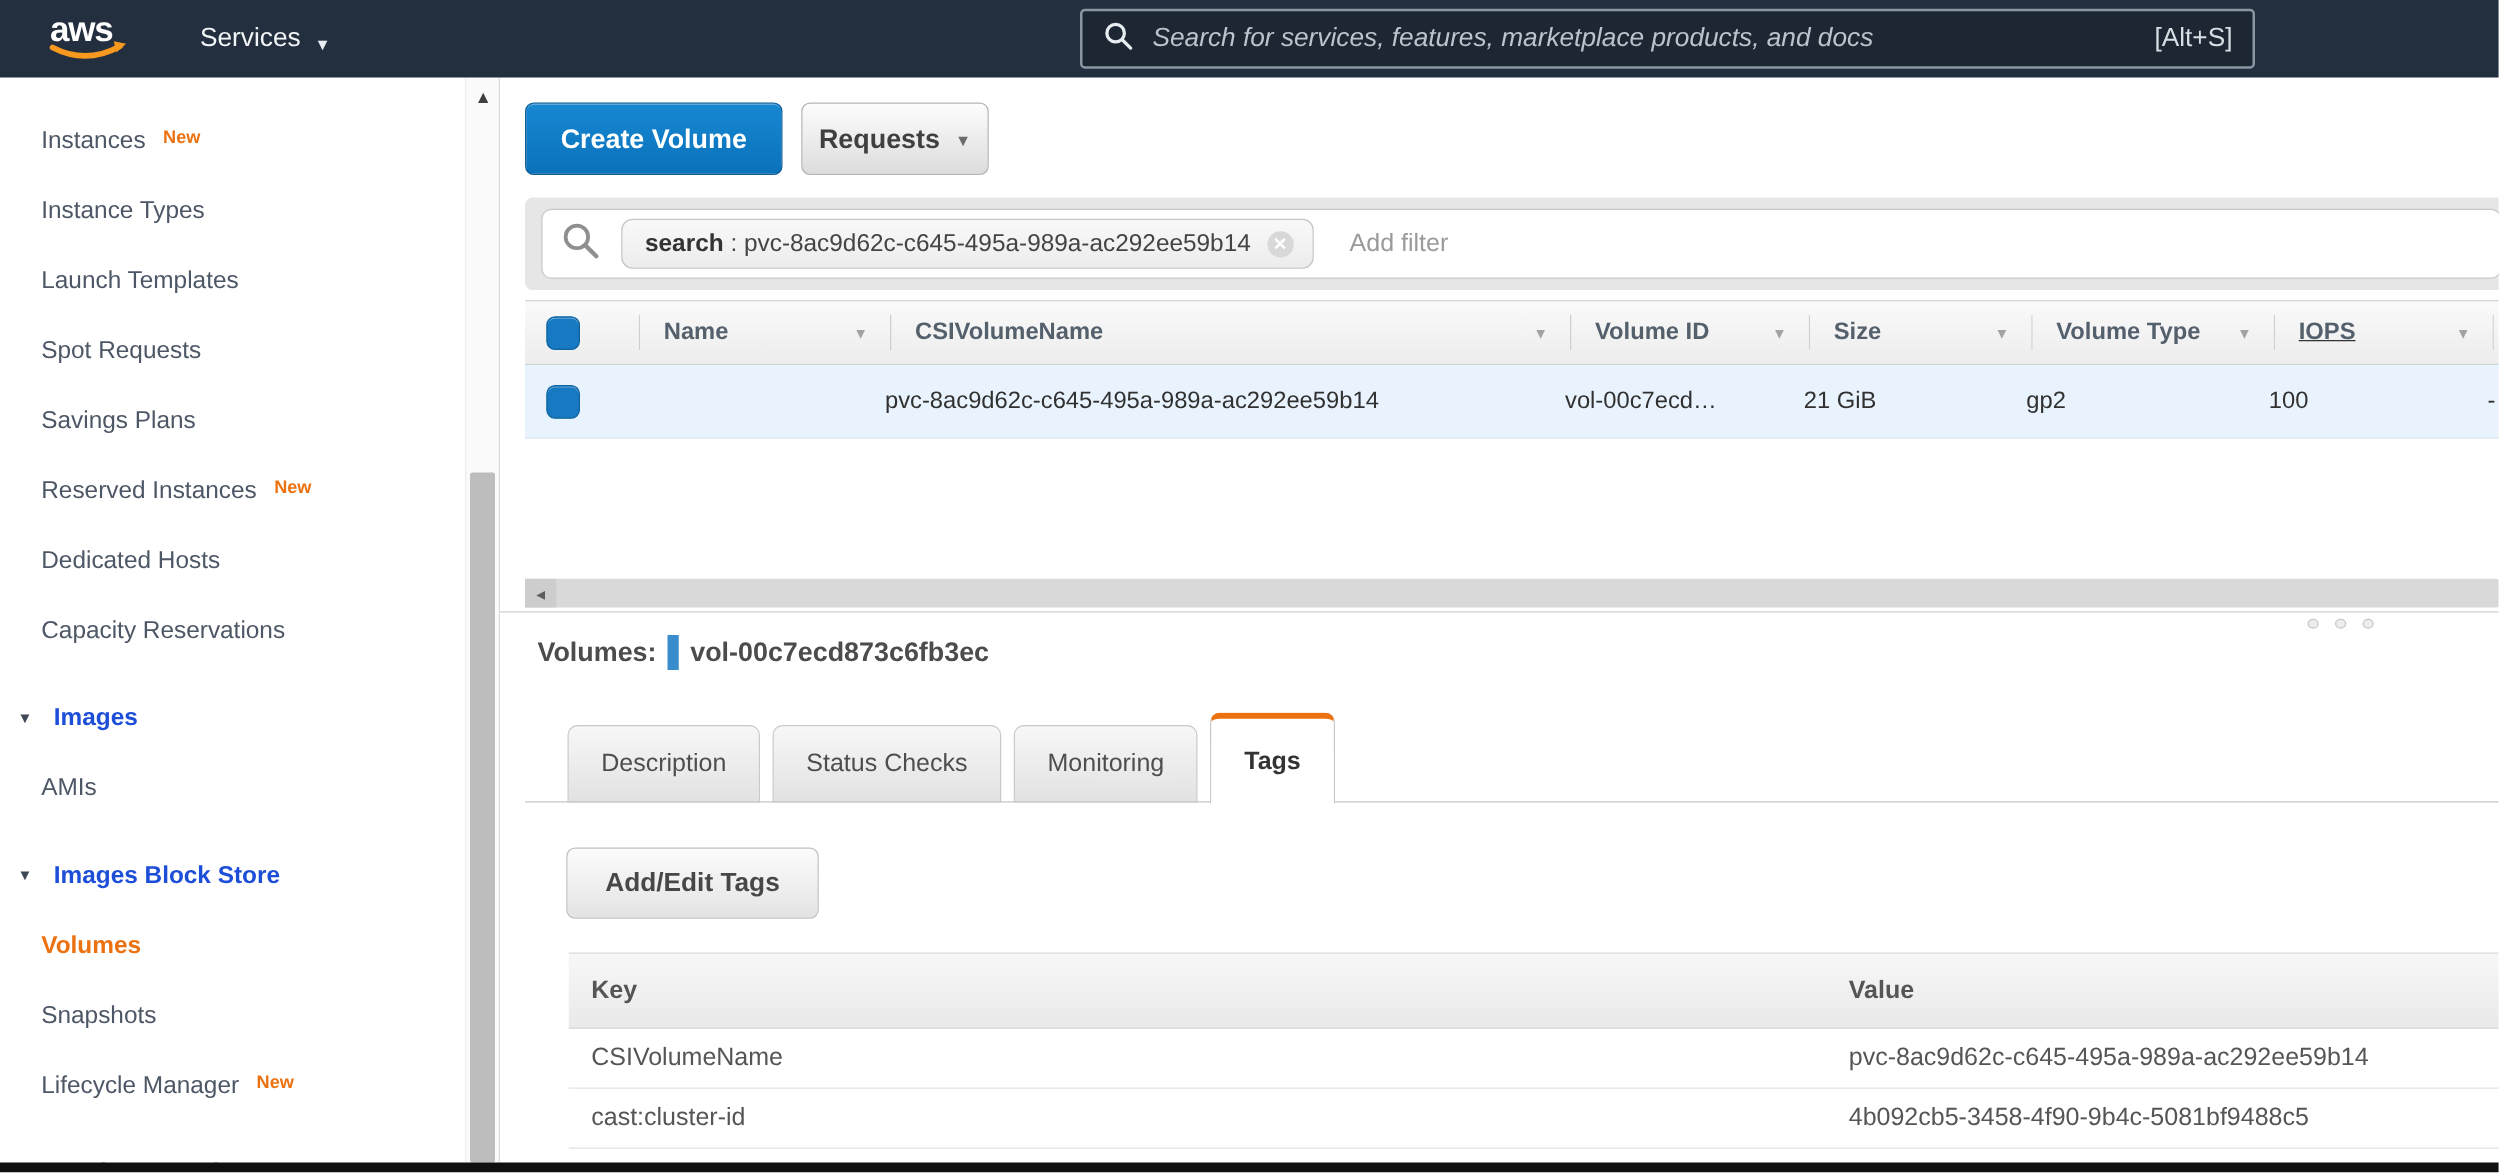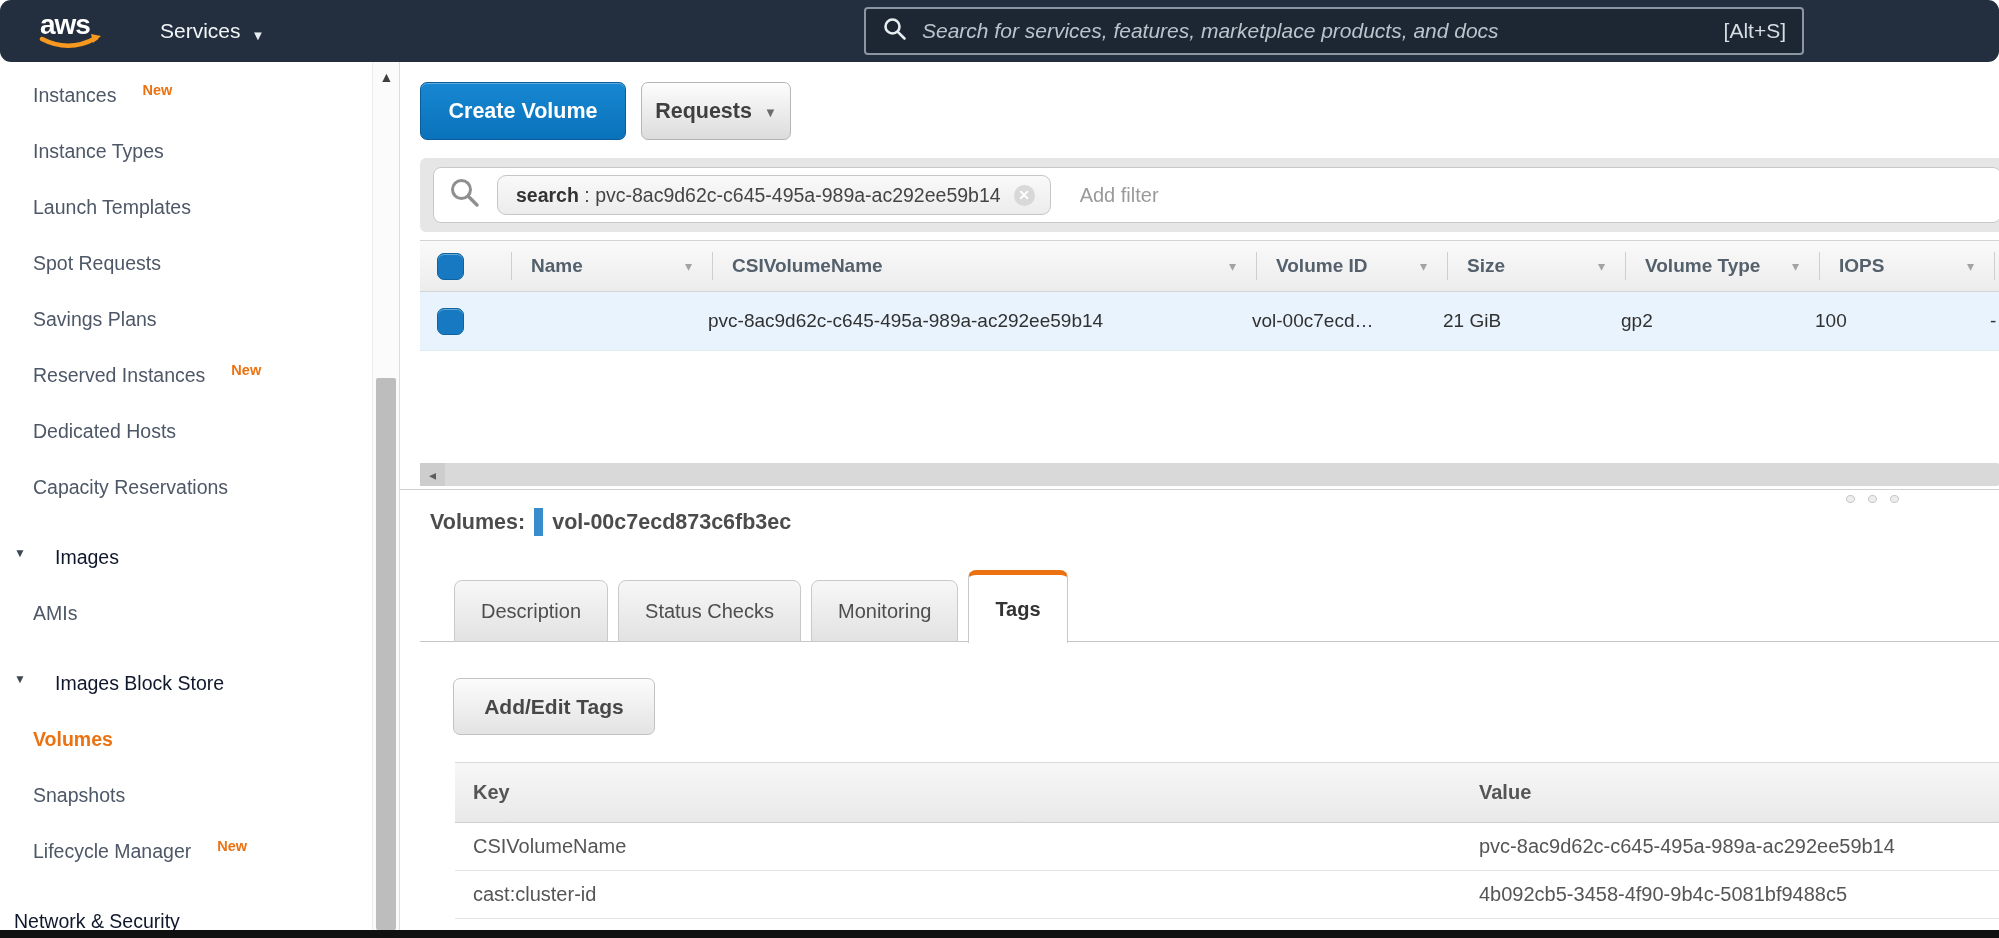--- a/index.html
+++ b/index.html
@@ -4,40 +4,40 @@
 <style>
   * { margin:0; padding:0; box-sizing:border-box; }
   html,body { width:1999px; height:938px; }
   body {
     position:relative; overflow:hidden; background:#ffffff;
     font-family:"Liberation Sans", sans-serif; font-size:19px; color:#333;
   }
 
   
   .topnav { position:absolute; left:0; top:0; width:1999px; height:62px;
-    background:var(--nav-bg,#232f3e); display:flex; align-items:center; z-index:30;border-radius:11px; }
+    background:var(--nav-bg,#232f3e); display:flex; align-items:center; z-index:30; }
   .logo { margin-left:38px; display:block; }
   .services { margin-left:54px; display:flex; align-items:flex-end; gap:11px;
     color:#f2f5f7; font-size:21px; cursor:pointer; }
   .services .chev { font-size:13px; color:#e8edf2; padding-top:2px; }
   .nav-search { position:absolute; left:864px; top:7px; width:940px; height:48px;
     background:#1c2733; border:2px solid #8a97a3; border-radius:4px;
     display:flex; align-items:center; padding:0 16px; }
   .nav-search .ph { flex:1; margin-left:15px; font-style:italic; font-size:21px; color:#bac4cd; white-space:nowrap; overflow:hidden; }
   .nav-search .shortcut { font-size:21px; color:#d6dde3; }
 
   
   .sidebar { position:absolute; left:0; top:62px; width:400px; height:868px; background:#fff; overflow:hidden; }
   .side-list { padding-top:22px; }
-  .side-item { height:56px; display:flex; align-items:flex-start; padding-left:33px;
-    font-size:19.5px; color:#4d5766; cursor:pointer; position:relative;gap:12px; }
+  .side-item { height:56px; display:flex; align-items:center; padding-left:33px;
+    font-size:19.5px; color:#4d5766; cursor:pointer; position:relative; }
   .side-item .tri { display:none; }
   .side-item.header { margin-top:14px; padding-left:14px; }
   .side-item.header .tri { display:inline-block; font-size:12px; color:#3d4854; width:19px; margin-right:10px; }
-  .side-item.header .side-label { font-weight:normal; color:#0f172a; }
+  .side-item.header .side-label { font-weight:bold; color:#1d4ed8; }
   .side-item.active .side-label { font-weight:bold; color:var(--accent-orange,#ec7211); }
   .new-badge { color:var(--accent-orange,#ec7211); font-weight:bold; font-size:14.5px; margin-left:14px; position:relative; top:-2px; }
   .side-scroll { position:absolute; left:372px; top:62px; width:27px; height:868px;
     background:#fbfbfb; border-left:1px solid #ececec; z-index:5; }
   .side-scroll .up { position:absolute; top:7px; left:0; width:27px; text-align:center; font-size:14px; color:#3f3f3f; }
   .side-thumb { position:absolute; left:3px; top:316px; width:20px; height:552px; background:#bdbdbd; border-radius:2px; }
   .vdivider { position:absolute; left:399px; top:62px; width:1px; height:868px; background:#dcdcdc; z-index:6; }
 
   
   .main { position:absolute; left:400px; top:62px; width:1599px; height:868px; background:#fff; }
@@ -292,21 +292,21 @@
       <div class="vt-col sortable" style="width: 178px;">
         <span class="lbl">Size</span>
         <span class="sort-icon">▾</span>
       </div>
 
       <div class="vt-col sortable" style="width: 194px;">
         <span class="lbl">Volume Type</span>
         <span class="sort-icon">▾</span>
       </div>
 
-      <div class="vt-col sortable" style="width: 175px;">
+      <div class="vt-col sortable" style="width: 175px; text-decoration: underline;">
         <span class="lbl">IOPS</span>
         <span class="sort-icon">▾</span>
       </div>
 
       <div class="vt-col" style="width: 60px;">
         <span class="lbl">T</span>
 
       </div>
     </div>
 

